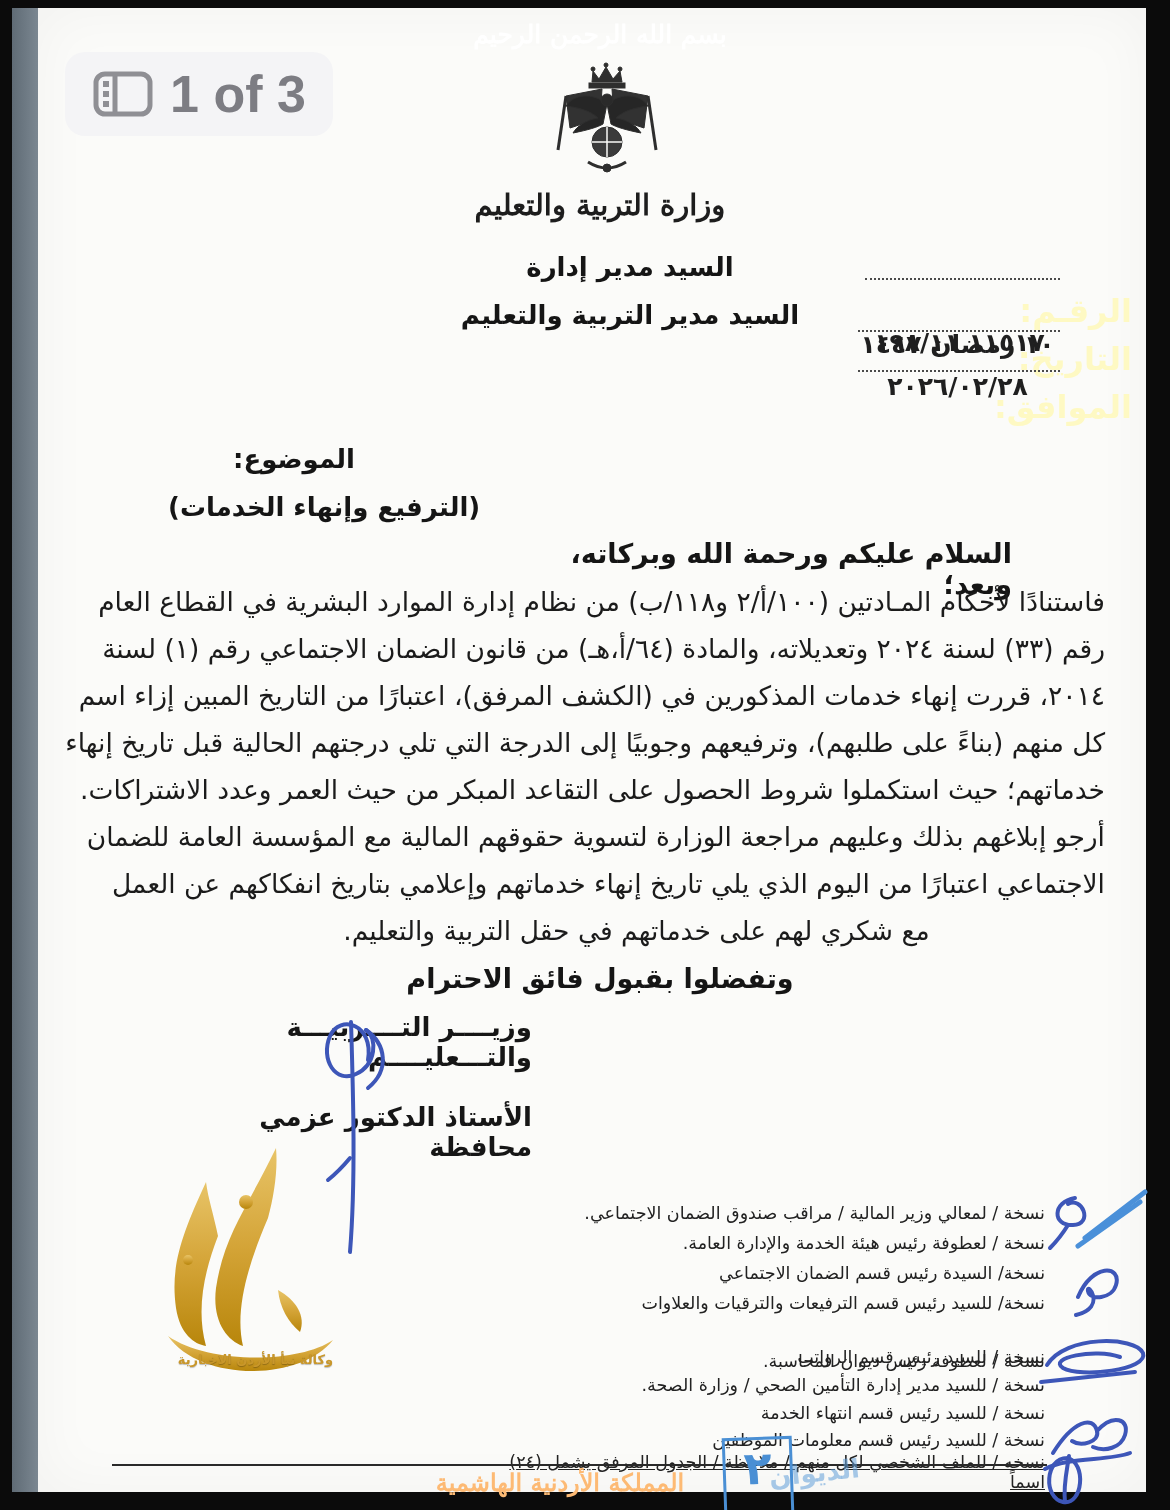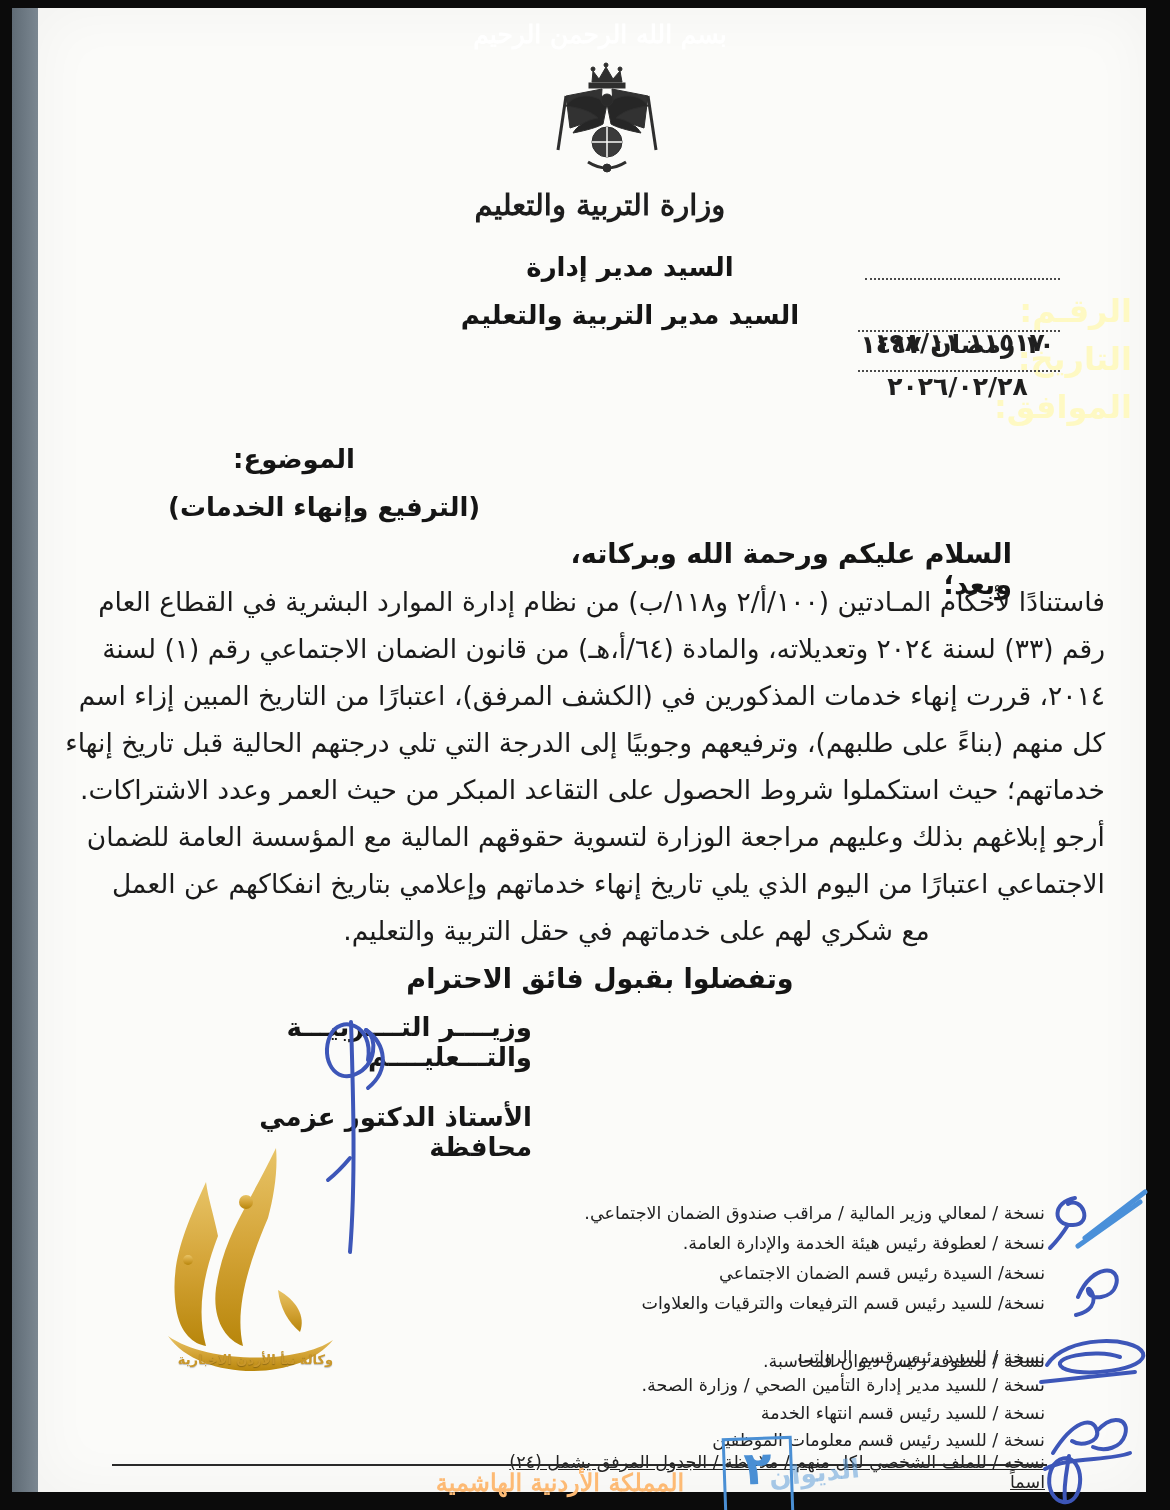--- a/index.html
+++ b/index.html
@@ -52,20 +52,32 @@
           font-weight:bold;color:#c9972b;text-shadow:0 1px 1px rgba(0,0,0,0.25);}
 </style>
 </head>
 <body>
 
 <div id="canvas">
 
   <div class="abs page"></div>
   <div class="abs edge-slate"></div>
 
+  <div class="abs badge">
+    <span style="display:inline-flex;">
+      <svg width="62" height="48" viewBox="0 0 62 48">
+        <rect x="4" y="4" width="54" height="40" rx="9" fill="none" stroke="#8f8f94" stroke-width="5"></rect>
+        <line x1="23" y1="4" x2="23" y2="44" stroke="#8f8f94" stroke-width="5"></line>
+        <rect x="11" y="11" width="6" height="6" fill="#8f8f94"></rect>
+        <rect x="11" y="21" width="6" height="6" fill="#8f8f94"></rect>
+        <rect x="11" y="31" width="6" height="6" fill="#8f8f94"></rect>
+      </svg>
+    </span>
+    <span class="badge-txt">1 of 3</span>
+  </div>
 
   <div class="abs basmala">بسم الله الرحمن الرحيم</div>
 
   <div class="abs" style="left:532px;top:58px;">
     <svg width="150" height="125" viewBox="0 0 150 125">
       <g stroke="#2e2e2e" fill="#2e2e2e">
         <path d="M60,24 L61,13 L67,21 L74,9 L81,21 L88,13 L90,24 Z" fill="#2e2e2e"></path>
         <circle cx="61" cy="11" r="2"></circle>
           <circle cx="74" cy="7" r="2"></circle>
           <circle cx="88" cy="11" r="2"></circle>

